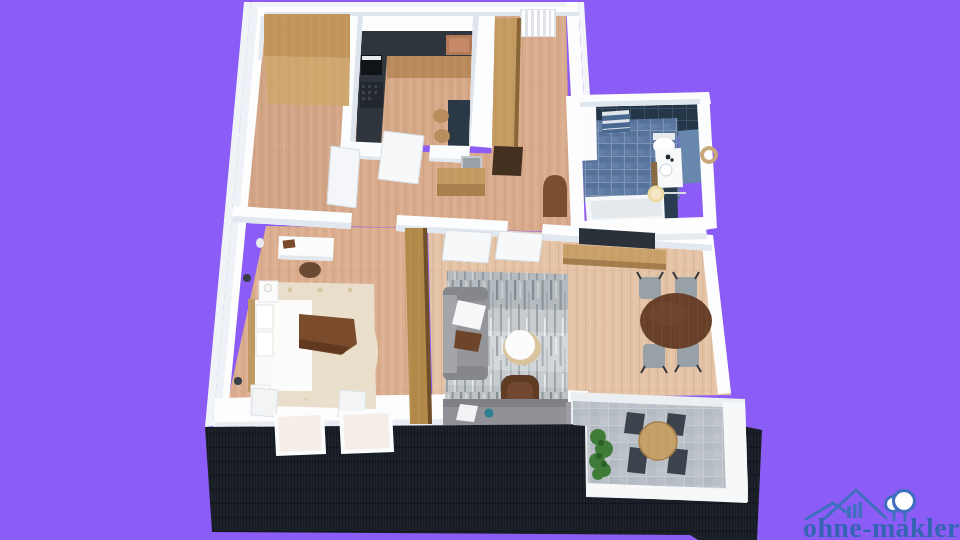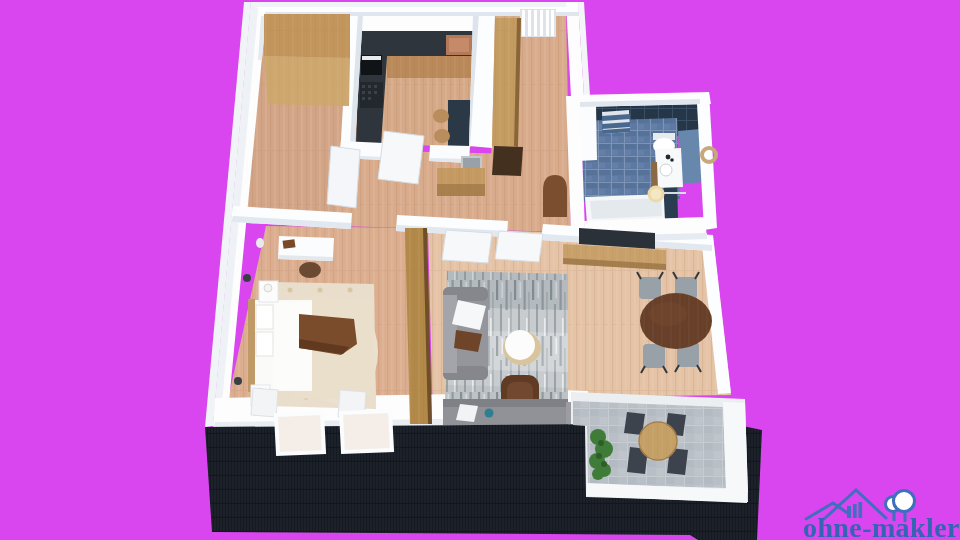--- a/index.html
+++ b/index.html
@@ -1,16 +1,16 @@
 <!DOCTYPE html>
 <html><head>
 <meta charset="utf-8">
 <style>
   html,body{margin:0;padding:0;background:#ffffff;}
-  #stage{position:relative;width:960px;height:540px;overflow:hidden;background:#d946ef;
+  #stage{position:relative;width:960px;height:540px;overflow:hidden;background:#8b5cf6;
          font-family:"Liberation Sans",sans-serif;text-decoration:underline;}
 </style>
 </head>
 <body>
 <div id="stage">
 <svg width="960" height="540" viewBox="0 0 960 540">
 <defs>
   <pattern id="wd" width="9" height="120" patternUnits="userSpaceOnUse">
     <rect width="9" height="120" fill="none"></rect>
     <rect x="0" width="1.1" height="120" fill="rgba(150,90,55,0.13)"></rect>

